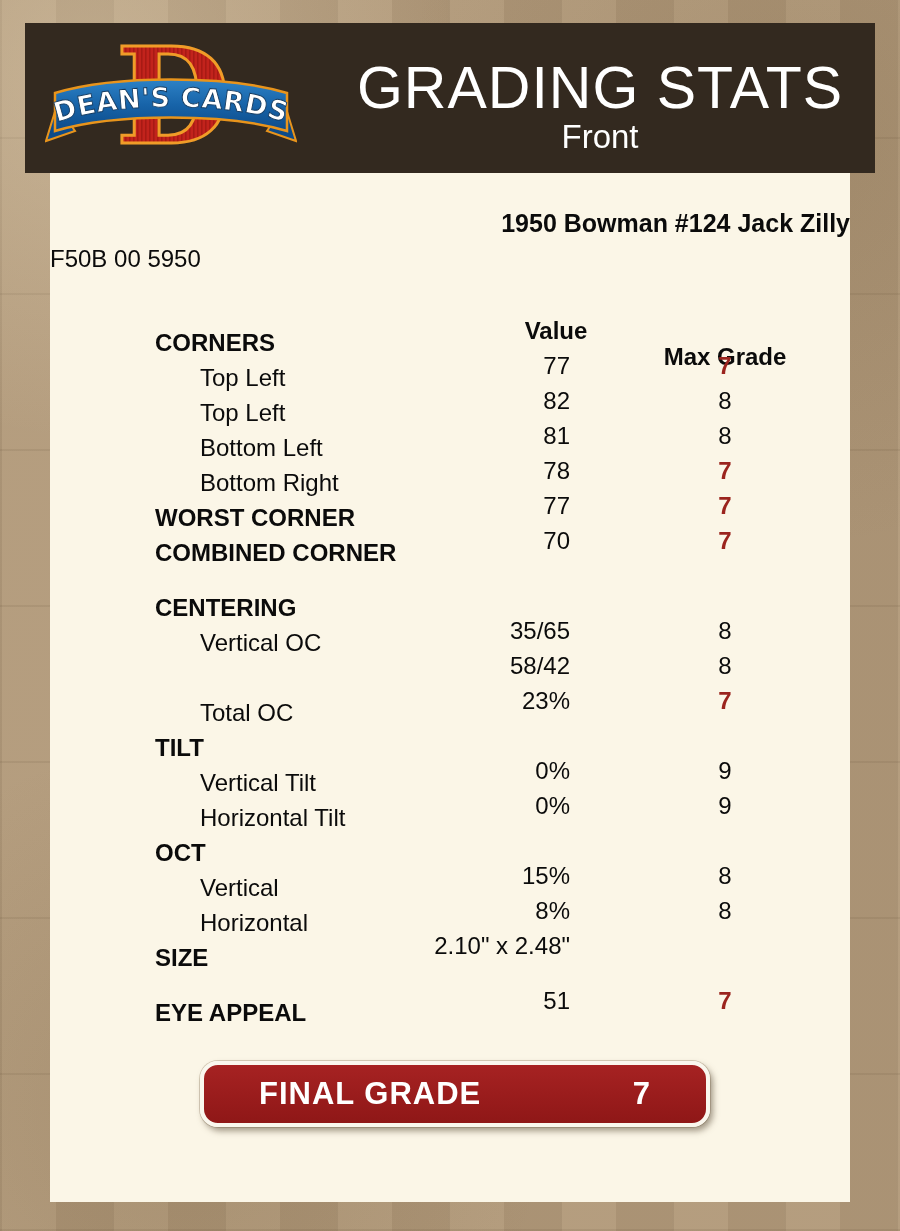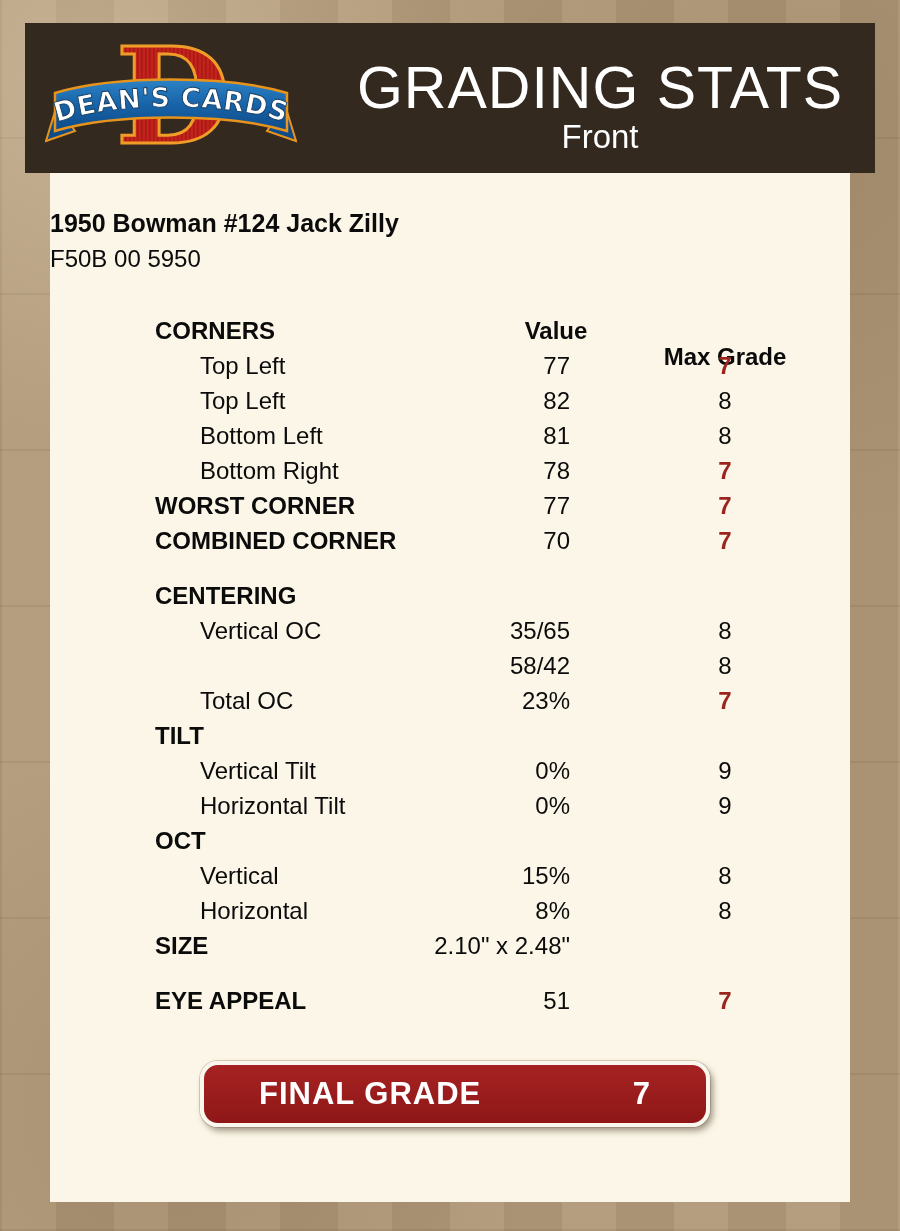--- a/index.html
+++ b/index.html
@@ -32,27 +32,27 @@
   }
   .logo{position:absolute;left:20px;top:8px;width:252px;height:136px;}
   .hdr-text{position:absolute;left:280px;top:40px;width:590px;text-align:center;color:var(--white);}
   .hdr-title{font-size:59px;line-height:50px;font-weight:normal;letter-spacing:1px;}
   .hdr-sub{font-size:33px;line-height:40px;margin-top:4px;}
   
   .panel{
     position:absolute;left:50px;top:173px;width:800px;height:1029px;
     background:var(--panel-bg);
   }
-  .card-title{position:absolute;top:36px;left:0;width:100%;text-align:left;font-size:25px;font-weight:bold;}
+  .card-title{position:absolute;top:36px;left:0;width:100%;text-align:right;font-size:25px;font-weight:bold;}
   .card-code{position:absolute;top:72px;left:0;width:100%;text-align:left;font-size:24px;}
   
   .gtable{position:absolute;top:140px;left:0;width:100%;}
   .trow{position:relative;height:35px;font-size:24px;line-height:35px;}
   .trow.gap{margin-top:20px;}
-  .lbl{position:absolute;left:105px;white-space:nowrap;}
+  .lbl{position:absolute;left:105px;white-space:nowrap;margin-top:12px;}
   .lbl.indent{left:150px;}
   .strong{font-weight:bold;}
   .val{position:absolute;right:280px;white-space:nowrap;}
   .valhead{position:absolute;left:431px;width:150px;text-align:center;font-weight:bold;}
   .max,.maxhead{position:absolute;left:600px;width:150px;text-align:center;}
   .maxhead{font-weight:bold;margin-top:26px;}
   .max.red{color:var(--accent-red);font-weight:bold;}
   
   .final-btn{
     position:absolute;left:150px;top:888px;width:510px;height:66px;

